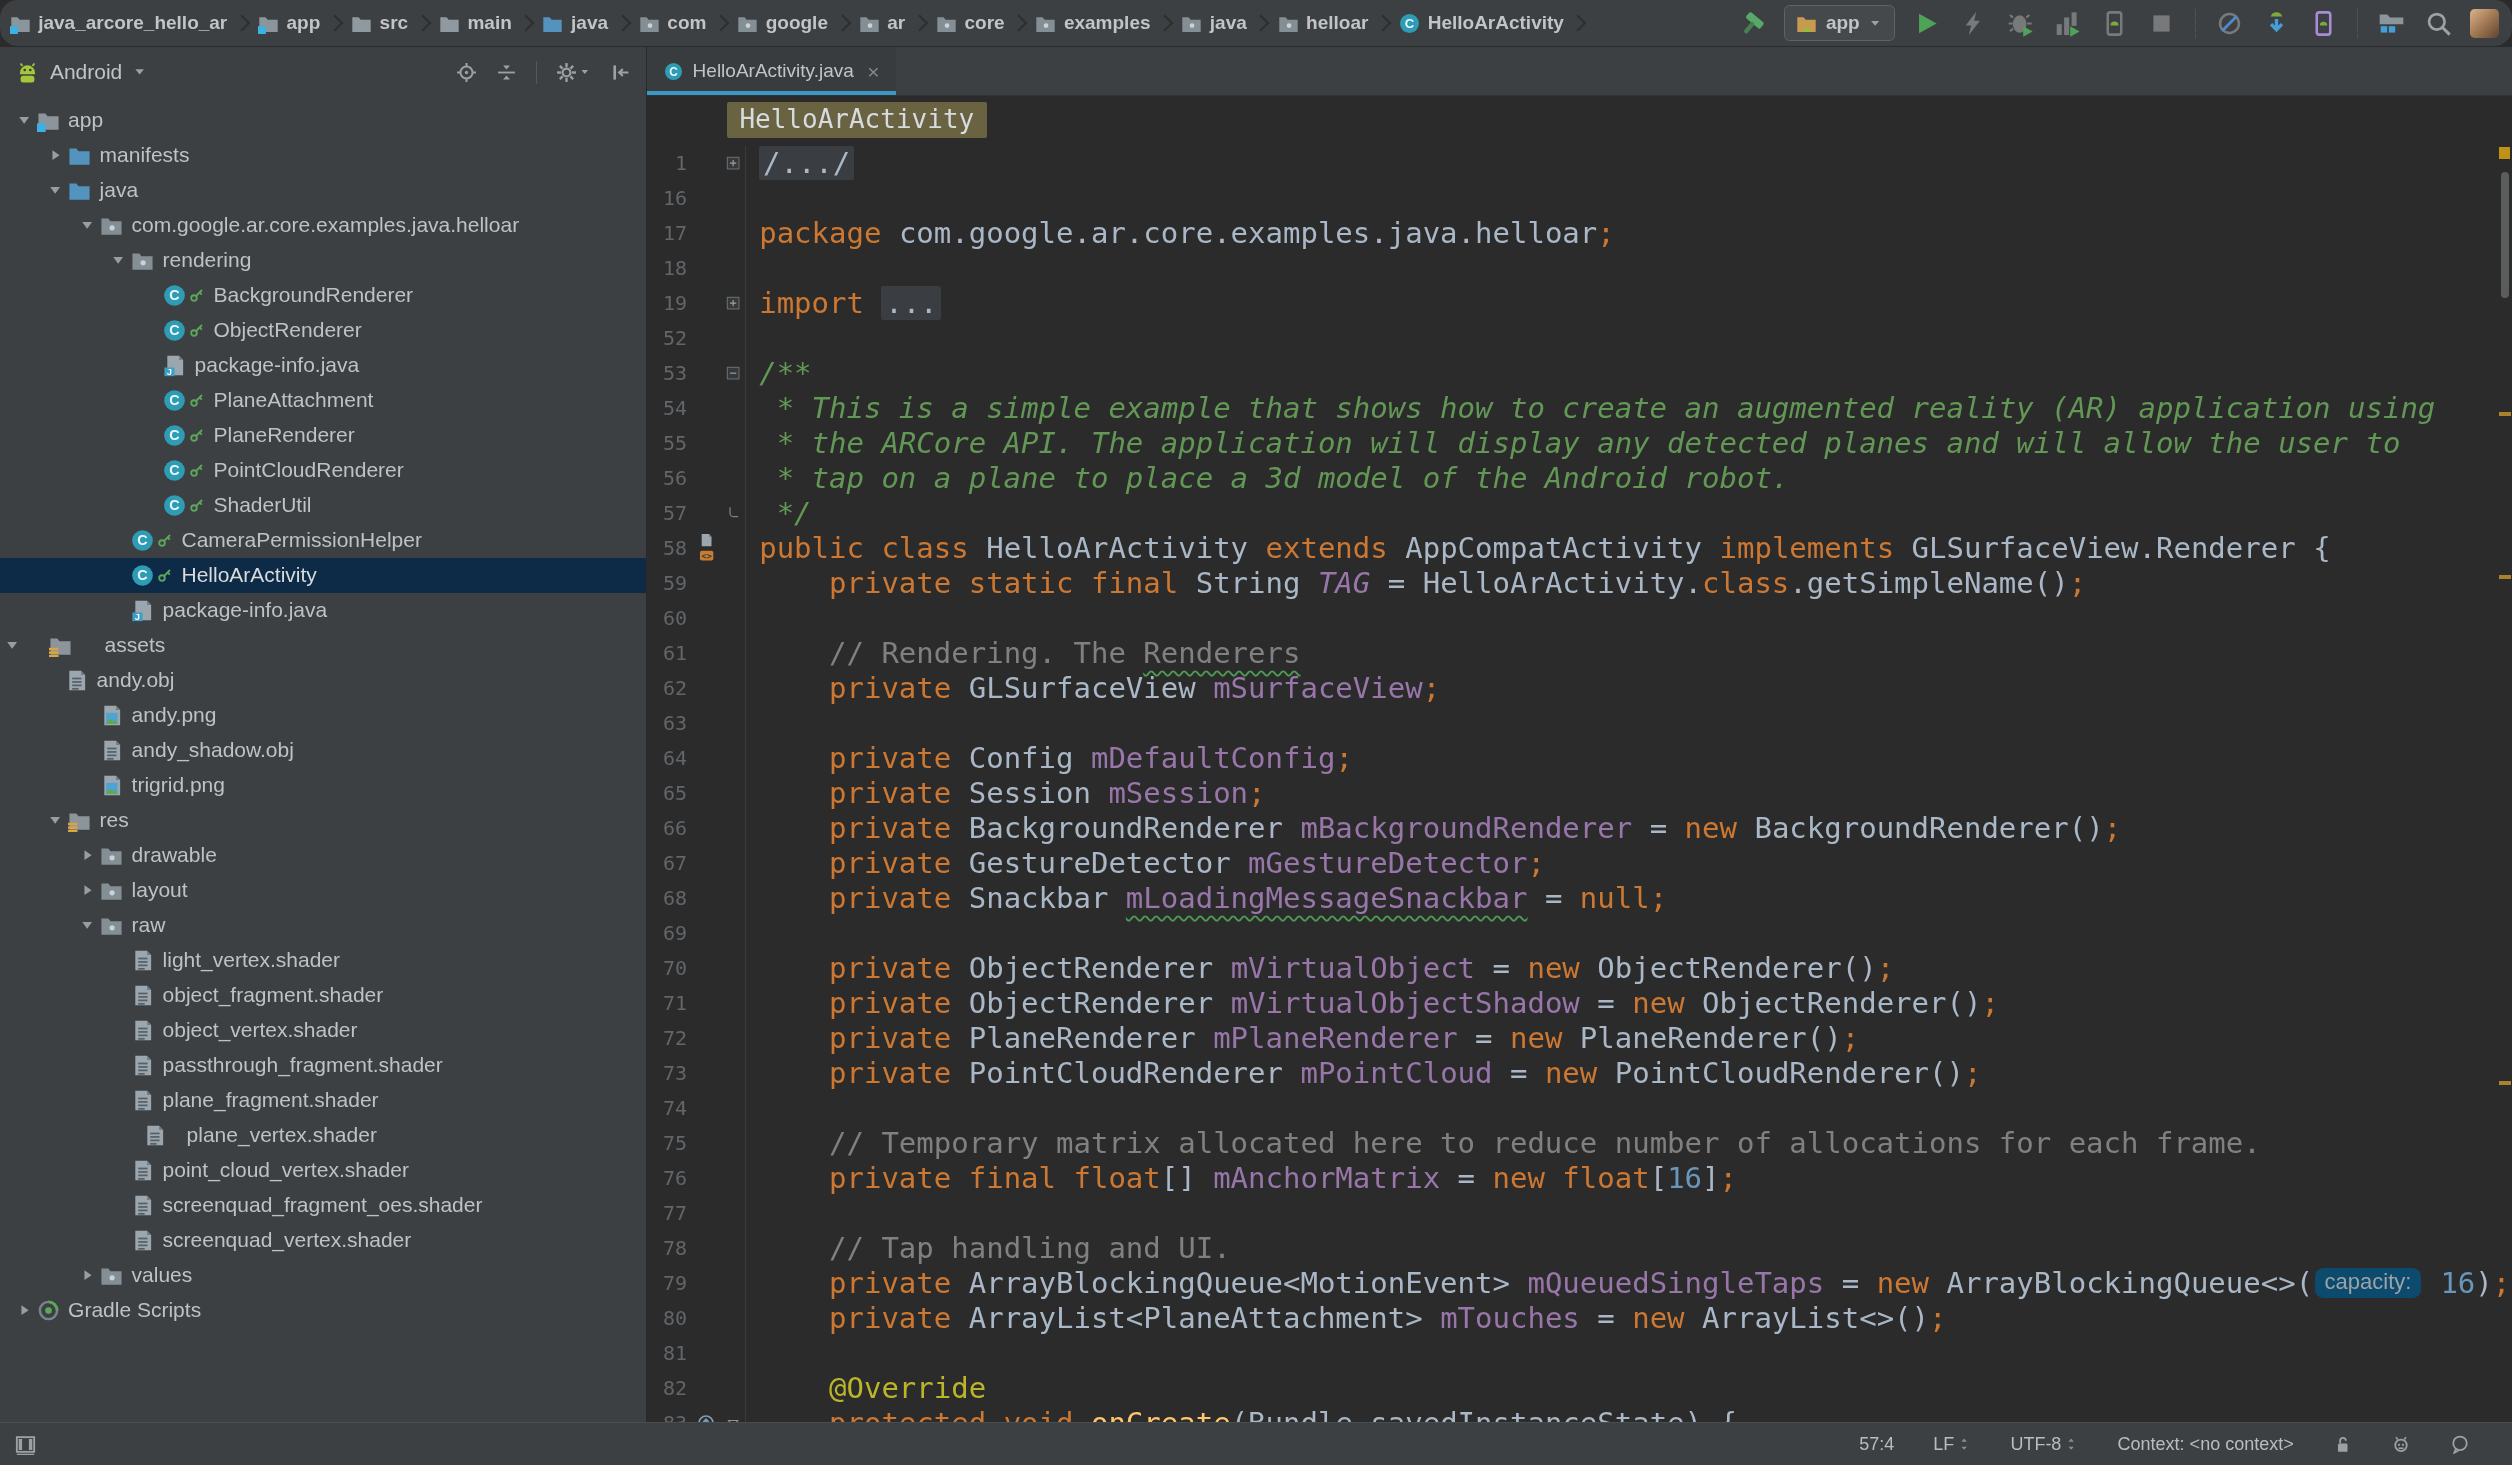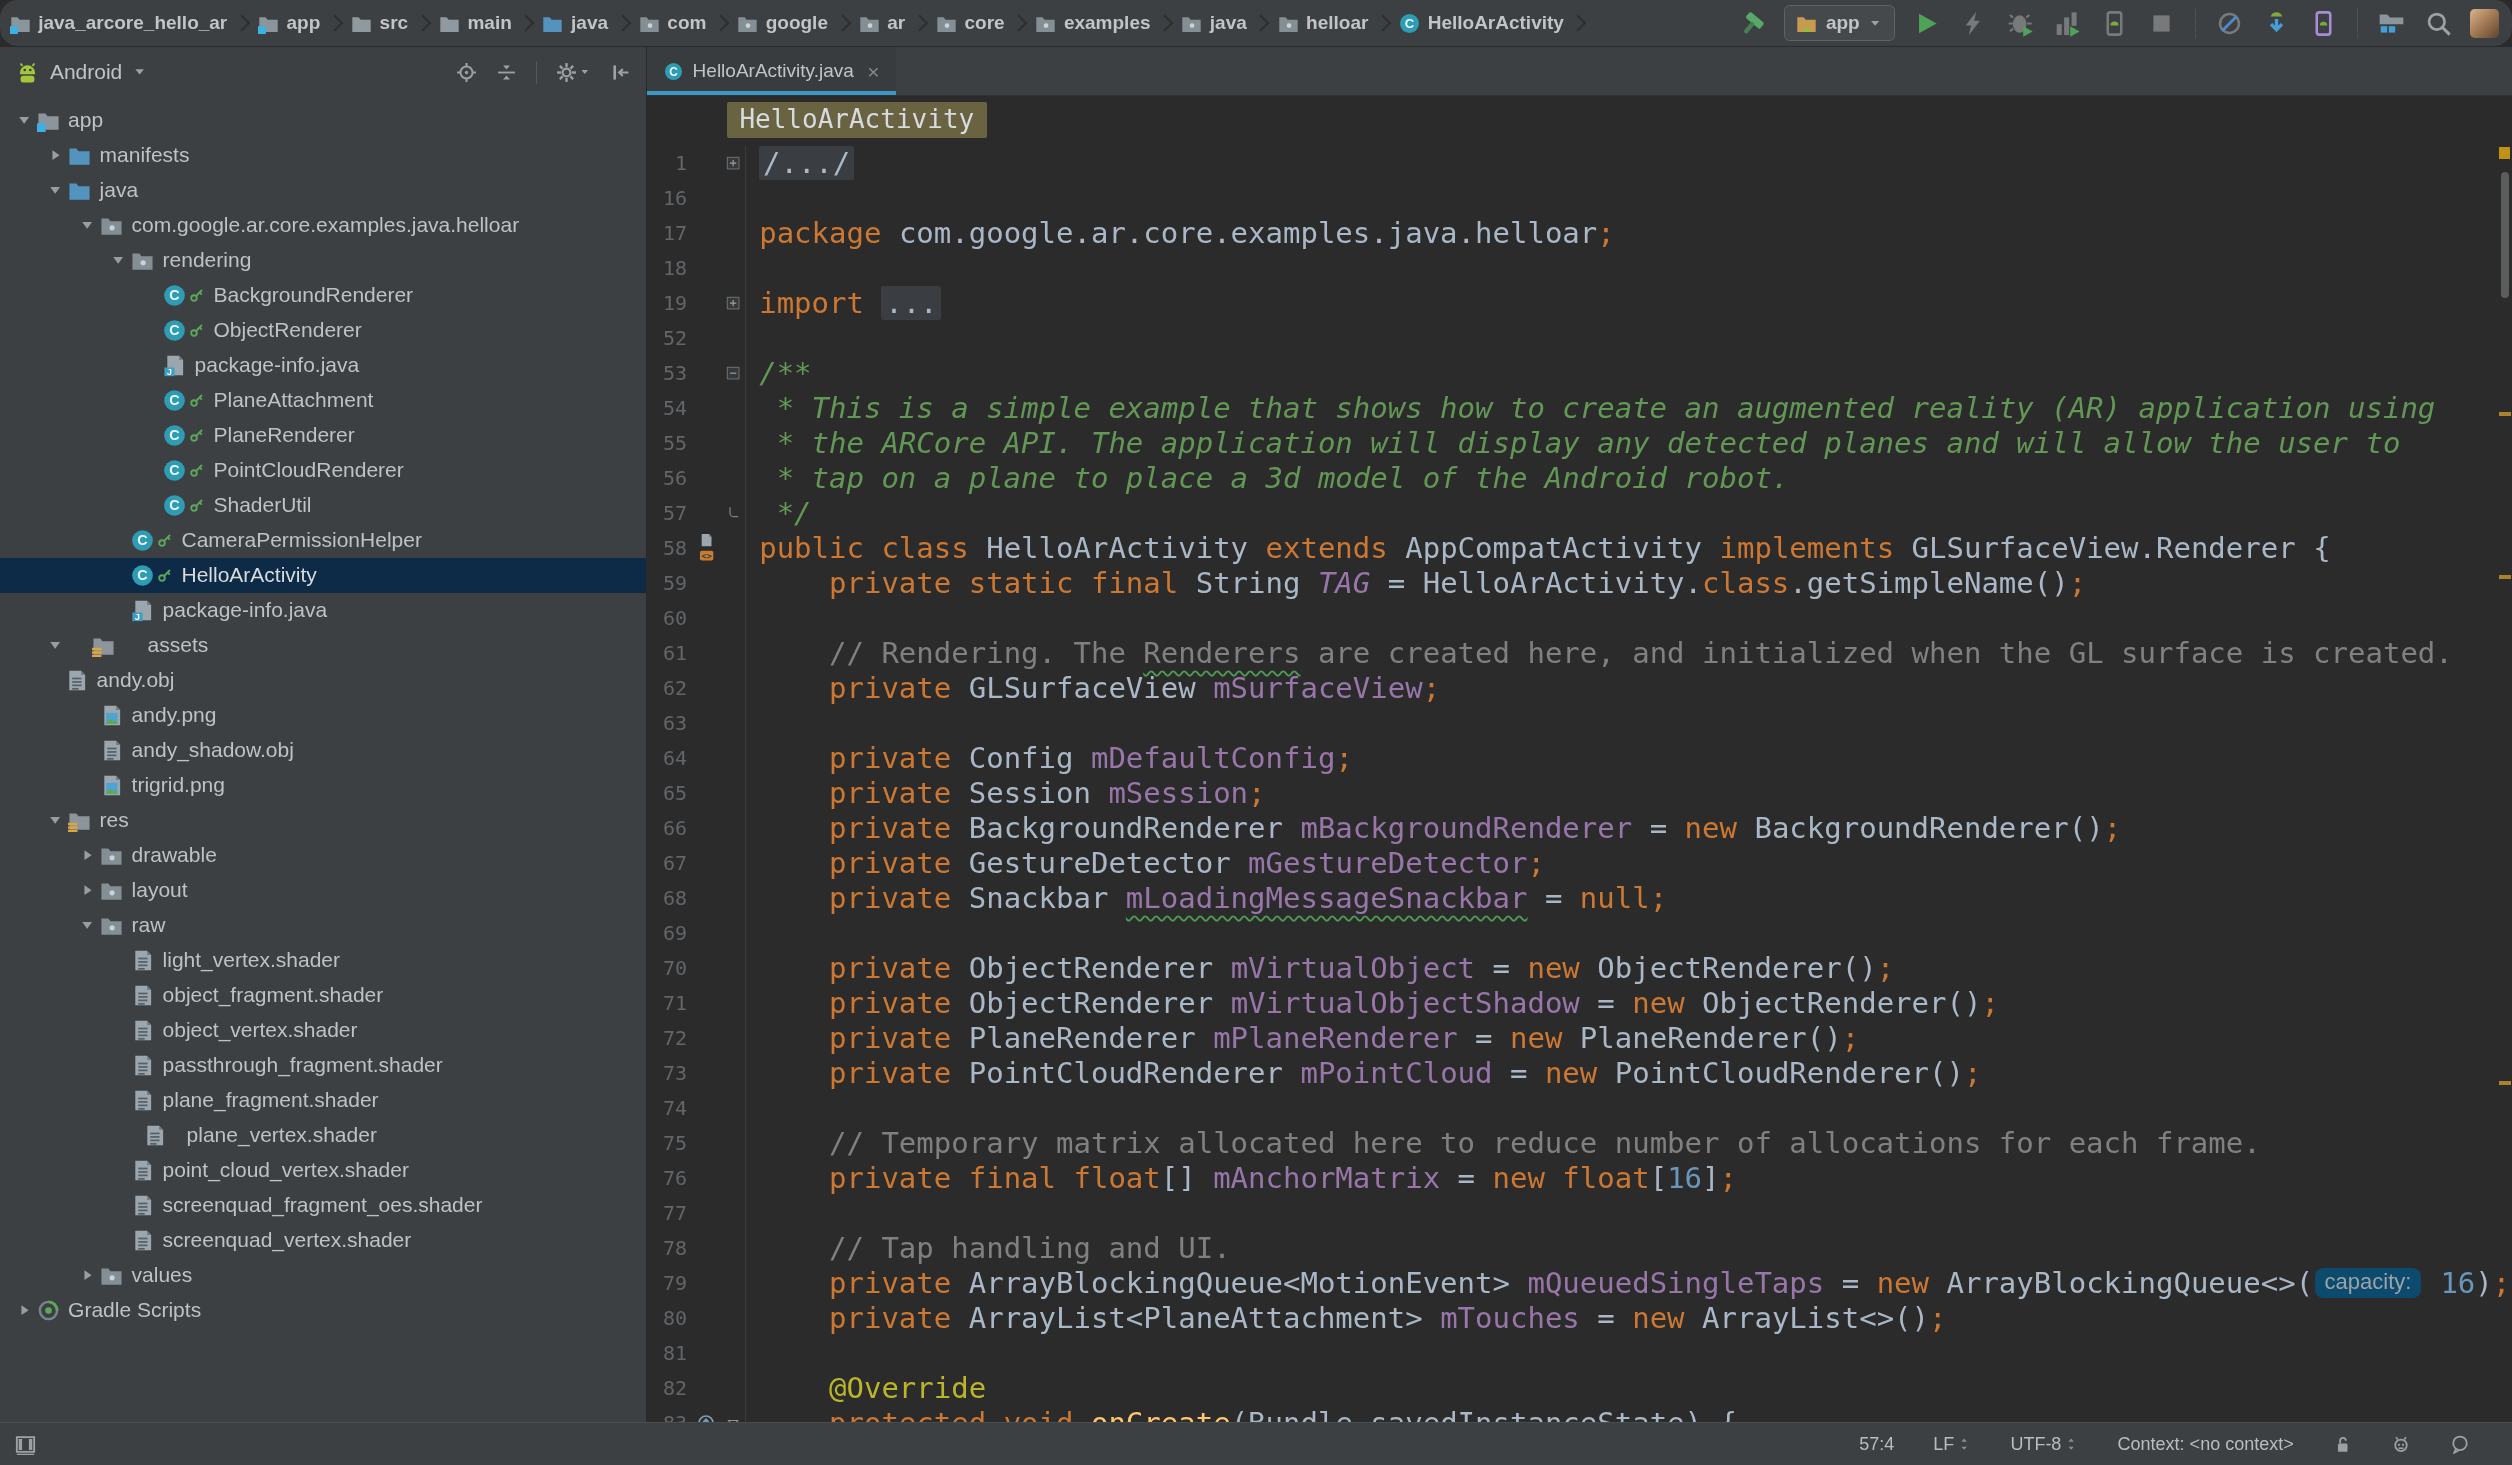--- a/index.html
+++ b/index.html
@@ -634,21 +634,21 @@
             <span class="ticon">
               <svg width="23" height="23" viewBox="0 0 16 16" xmlns="http://www.w3.org/2000/svg" style="font-size:22px">
                 <path d="M3 1.2h8.2l2.8 3v10.6H3z" fill="#9BA6AE"></path>
                 <path d="M11.2 1.2l2.8 3h-2.8z" fill="#707A82"></path>
                 <rect x="1" y="9.4" width="7" height="6" fill="#3E9FC6"></rect>
                 <text x="4.5" y="14.4" text-anchor="middle" font-size="6.5" font-weight="bold" font-family="Liberation Sans,sans-serif" fill="#fff">J</text>
               </svg>
             </span>
             <span class="tlabel">package-info.java</span>
           </div>
-          <div class="trow" style="padding-left: 43px; gap: 24px;">
+          <div class="trow" style=" gap: 24px;">
             <span class="texp">
               <svg width="14.3" height="14.3" viewBox="0 0 16 16" xmlns="http://www.w3.org/2000/svg">
                 <path d="M2.5 4.5h11L8 12z" fill="#9A9DA0"></path>
               </svg>
             </span>
             <span class="ticon">
               <svg width="23" height="23" viewBox="0 0 16 16" xmlns="http://www.w3.org/2000/svg">
                 <path d="M1 3.2h4.8l1.5 1.9H15v9.4H1z" fill="#8C959C"></path>
                 <g fill="#DCA63F">
                   <rect x="0" y="9.6" width="6.6" height="1.7"></rect>
@@ -1081,21 +1081,21 @@
           <div class="cl">
             <span class="ln">60</span>
             <span class="gut"></span>
             <span class="fold"></span>
             <span class="lt"></span>
           </div>
           <div class="cl">
             <span class="ln">61</span>
             <span class="gut"></span>
             <span class="fold"></span>
-            <span class="lt"><span class="s-i">    </span><span class="s-c">// Rendering. The </span><span class="s-c w">Renderers</span><span class="s-c"> are created here, and initialized when the GL surface is created.</span></span>
+            <span class="lt"><span class="s-i">    </span><span class="s-c">// Rendering. The </span><span class="s-c w">Renderers</span></span>
           </div>
           <div class="cl">
             <span class="ln">62</span>
             <span class="gut"></span>
             <span class="fold"></span>
             <span class="lt"><span class="s-i">    </span><span class="s-k">private </span><span class="s-i">GLSurfaceView </span><span class="s-f">mSurfaceView</span><span class="s-k">;</span></span>
           </div>
           <div class="cl">
             <span class="ln">63</span>
             <span class="gut"></span>

